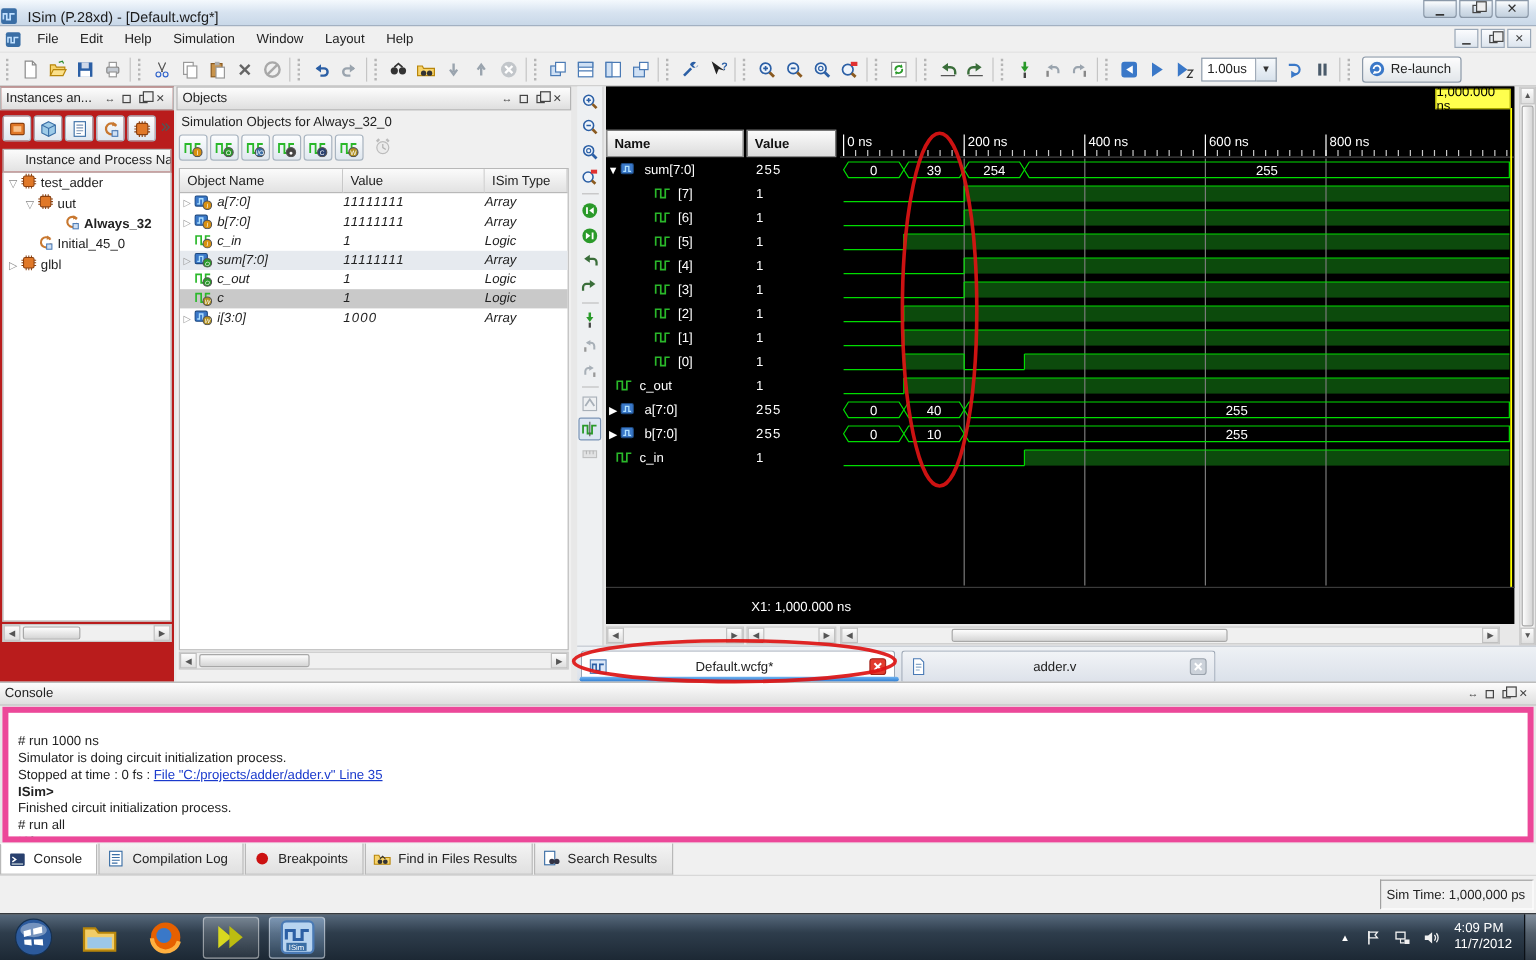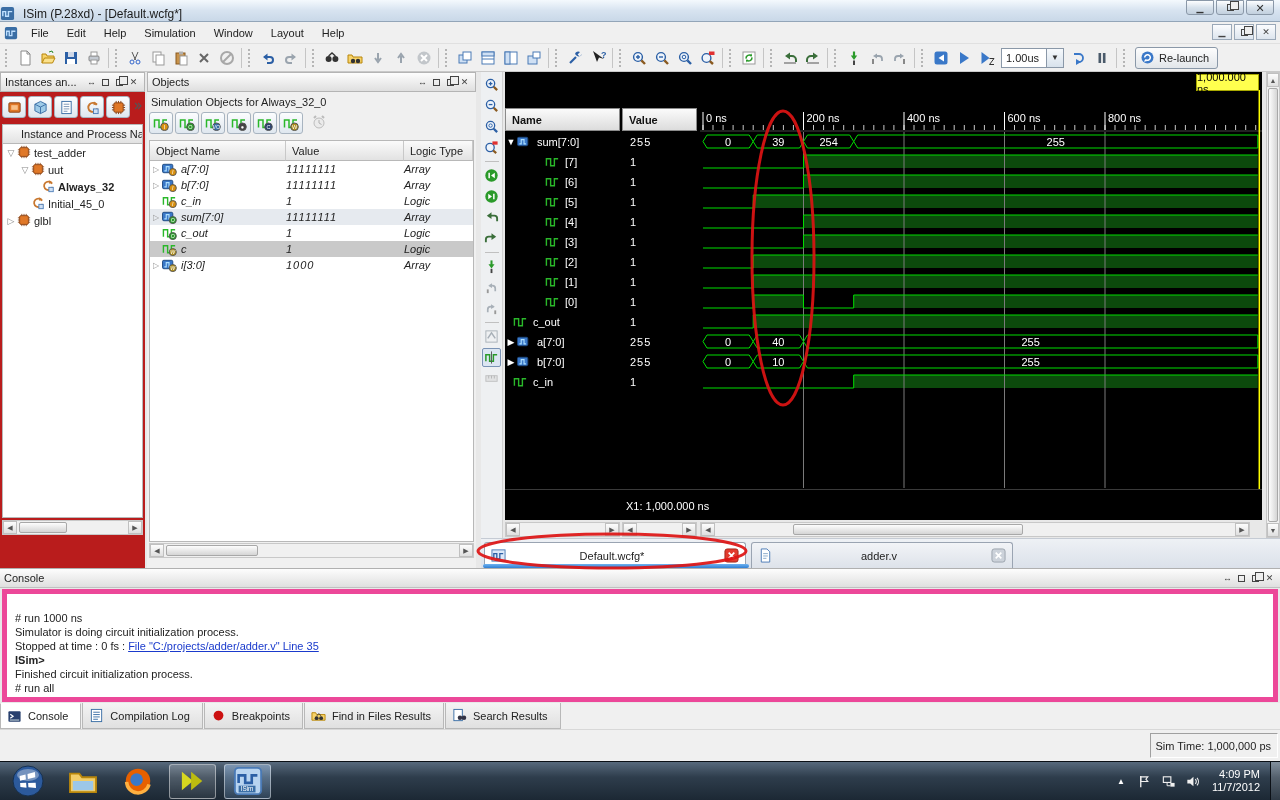--- a/index.html
+++ b/index.html
@@ -94,21 +94,21 @@
 
 #statusbar{left:0;top:729px;width:1280px;height:32px;background:#f0f0f0;border-top:1px solid #d8d8d8}
 #simtime{position:absolute;right:2px;top:3px;width:128px;height:25px;border:1px solid #a0a0a0;border-right-color:#fff;border-bottom-color:#fff;background:#f0f0f0;display:flex;align-items:center;justify-content:flex-end;padding-right:6px}
 
 #taskbar{left:0;top:761px;width:1280px;height:39px;background:linear-gradient(#57697c,#2e3d4c 40%,#1c2834);border-top:1px solid #0b1016;display:flex;align-items:center}
 .taskbtn{width:47px;height:35px;margin-left:8px;display:flex;align-items:center;justify-content:center;border-radius:3px}
 .taskbtn.framed{border:1px solid rgba(255,255,255,.45);background:linear-gradient(rgba(255,255,255,.22),rgba(255,255,255,.06))}
 .taskbtn.current{background:linear-gradient(rgba(180,215,255,.45),rgba(120,170,220,.2))}
 #tray{margin-left:auto;display:flex;align-items:center;color:#fff}
 #tray .tico{width:18px;height:18px;margin-right:6px;display:flex;align-items:center;justify-content:center}
-#clock{line-height:13px;text-align:right;margin:0 10px 0 4px;color:#fff}
+#clock{line-height:13px;margin:0 10px 0 4px;color:#fff}
 #showdesk{width:10px;height:39px;border-left:1px solid #0b1016;background:linear-gradient(rgba(255,255,255,.25),rgba(255,255,255,.08))}
 
 #annot{left:0;top:0;width:1280px;height:800px;pointer-events:none;z-index:50}
 .icon{display:inline-flex;align-items:center;justify-content:center}
 </style>
 </head>
 <body>
 
 <div id="app">
 
@@ -493,21 +493,21 @@
           <span class="lbl">test_adder</span>
         </div>
         <div class="tree-row" style="padding-left: 16px;">
           <span class="exp">▽</span>
           <span><svg class="icon" width="14" height="14" viewBox="0 0 16 16">
               <rect x="3" y="3" width="10" height="10" rx="1.5" fill="#e07828" stroke="#8a4010"></rect>
               <path d="M5.5 1v2M8 1v2M10.5 1v2M5.5 13v2M8 13v2M10.5 13v2M1 5.5h2M1 8h2M1 10.5h2M13 5.5h2M13 8h2M13 10.5h2" stroke="#8a4010"></path>
             </svg></span>
           <span class="lbl">uut</span>
         </div>
-        <div class="tree-row" style="padding-left: 26px;">
+        <div class="tree-row" style="padding-left: 38px;">
           <span class="exp"></span>
           <span><svg class="icon" width="14" height="14" viewBox="0 0 16 16">
               <path d="M12.5 5.5A4.8 4.8 0 1 0 13 9" fill="none" stroke="#c87830" stroke-width="2"></path>
               <path d="M9.5 1.5l4 2.5-4.5 1.5z" fill="#c87830"></path>
               <rect x="9" y="9.5" width="5" height="5" fill="#cfe0f4" stroke="#4a7ab5"></rect>
             </svg></span>
           <span class="lbl" style="font-weight: bold;">Always_32</span>
         </div>
         <div class="tree-row" style="padding-left: 16px;">
           <span class="exp"></span>
@@ -595,21 +595,21 @@
         <div style="margin-left: 6px; opacity: 0.6;"><svg class="icon" width="16" height="16" viewBox="0 0 16 16">
             <circle cx="8" cy="9" r="5" fill="#e8e8e8" stroke="#999"></circle>
             <path d="M8 6v3l2.5 1.5" fill="none" stroke="#888"></path>
             <path d="M3 4L5 2M13 4l-2-2" stroke="#999" stroke-width="2"></path>
           </svg></div>
       </div>
     <div id="obj-table">
         <div class="obj-headrow">
           <div class="obj-hcell" style="width: 136px;">Object Name</div>
           <div class="obj-hcell" style="width: 118px;">Value</div>
-          <div class="obj-hcell" style="width: 69px; flex: 1 1 0%;">Logic Type</div>
+          <div class="obj-hcell" style="width: 69px; flex: 1 1 0%;">ISim Type</div>
         </div>
         <div class="obj-row">
           <div class="c1" style="width: 136px;">
             <span class="exp">▷</span>
             <span><svg class="icon" width="15" height="15" viewBox="0 0 16 16">
                 <rect x="0.5" y="3.5" width="11" height="9" rx="1.5" fill="#3a78c8" stroke="#1e4a80"></rect>
                 <path d="M2.5 10.5h2V6h3v4.5h2" fill="none" stroke="#aee0ff" stroke-width="1.2"></path>
                 <circle cx="11.5" cy="11.8" r="3.8" fill="#d89010" stroke="#555"></circle>
                 <text x="11.5" y="14.2" text-anchor="middle" font-size="5.5" fill="#fff" font-family="Liberation Sans,sans-serif">I</text>
               </svg></span>

